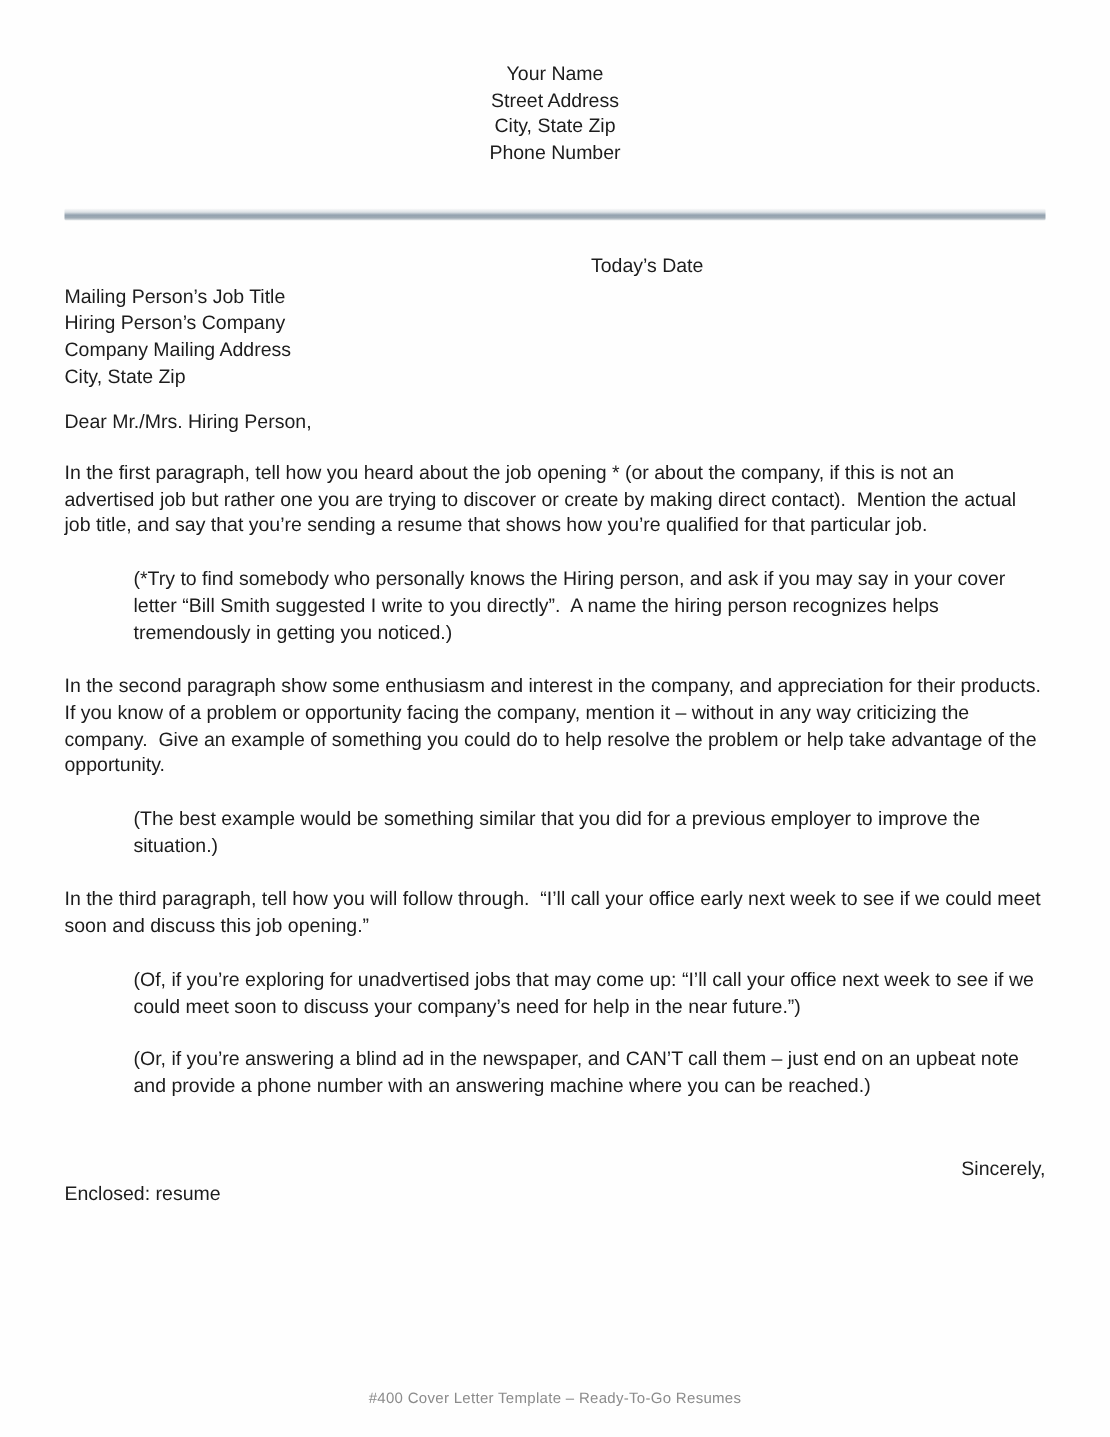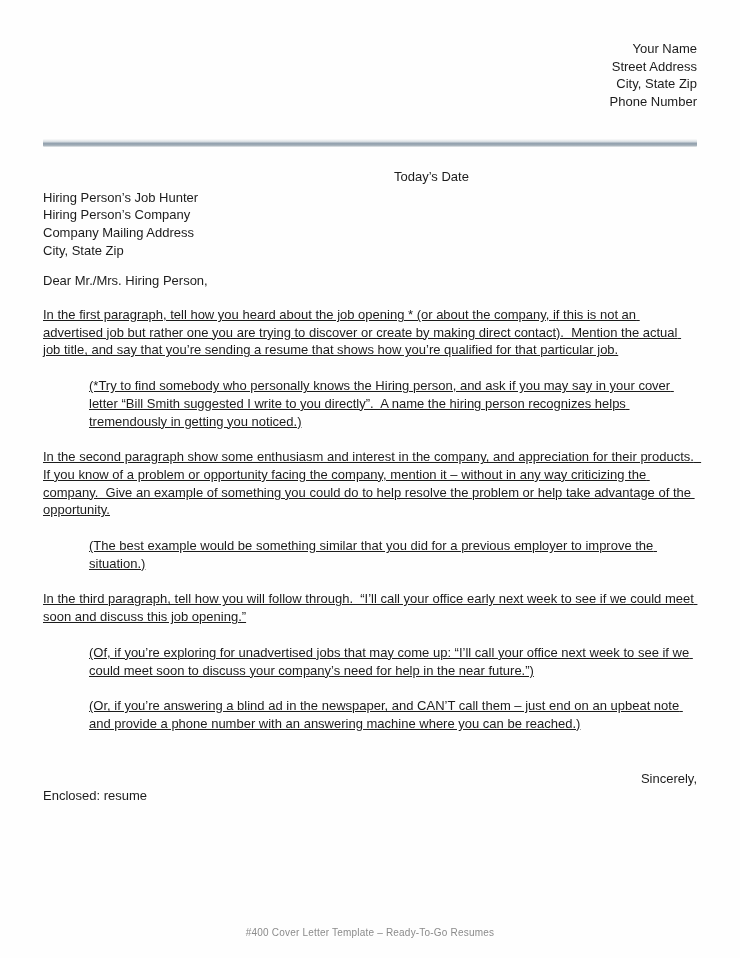--- a/index.html
+++ b/index.html
@@ -16,42 +16,41 @@
     font-size: 13px;
     line-height: 17.7px;
     color: #1c1c1c;
     overflow: hidden;
   }
   .content {
     padding: 0 43px;
   }
   .sender-block {
     padding-top: 40px;
-    text-align: right;
+    text-align: center;
   }
   .divider {
     margin-top: 28px;
     height: 8px;
     border-radius: 1px;
     background: linear-gradient(180deg, #fbfbfb 0%, #dde2e6 30%, #93a2af 55%, #9fabb5 78%, #e9eced 100%);
   }
   .date-line {
     margin-top: 21px;
     margin-left: 351px;
   }
   .recipient-block {
     margin-top: 3px;
   }
   .salutation {
     margin-top: 13px;
   }
   .para {
     margin-top: 16px;
     white-space: pre-wrap;
-    text-decoration: underline;
   }
   .para.indent {
     margin-left: 46px;
     margin-top: 18px;
   }
   .para + .para {
     margin-top: 18px;
   }
   .sincerely {
     margin-top: 37px;
@@ -87,21 +86,21 @@
       <div>Street Address</div>
       <div>City, State Zip</div>
       <div>Phone Number</div>
     </div>
 
     <div class="divider"></div>
 
     <div class="date-line">Today’s Date</div>
 
     <div class="recipient-block">
-      <div>Hiring Person’s Job Hunter</div>
+      <div>Mailing Person’s Job Title</div>
       <div>Hiring Person’s Company</div>
       <div>Company Mailing Address</div>
       <div>City, State Zip</div>
     </div>
 
     <div class="salutation">Dear Mr./Mrs. Hiring Person,</div>
 
     <div class="para">In the first paragraph, tell how you heard about the job opening * (or about the company, if this is not an advertised job but rather one you are trying to discover or create by making direct contact).  Mention the actual job title, and say that you’re sending a resume that shows how you’re qualified for that particular job.</div>
     <div class="para indent">(*Try to find somebody who personally knows the Hiring person, and ask if you may say in your cover letter “Bill Smith suggested I write to you directly”.  A name the hiring person recognizes helps tremendously in getting you noticed.)</div>
     <div class="para">In the second paragraph show some enthusiasm and interest in the company, and appreciation for their products.  If you know of a problem or opportunity facing the company, mention it – without in any way criticizing the company.  Give an example of something you could do to help resolve the problem or help take advantage of the opportunity.</div>

